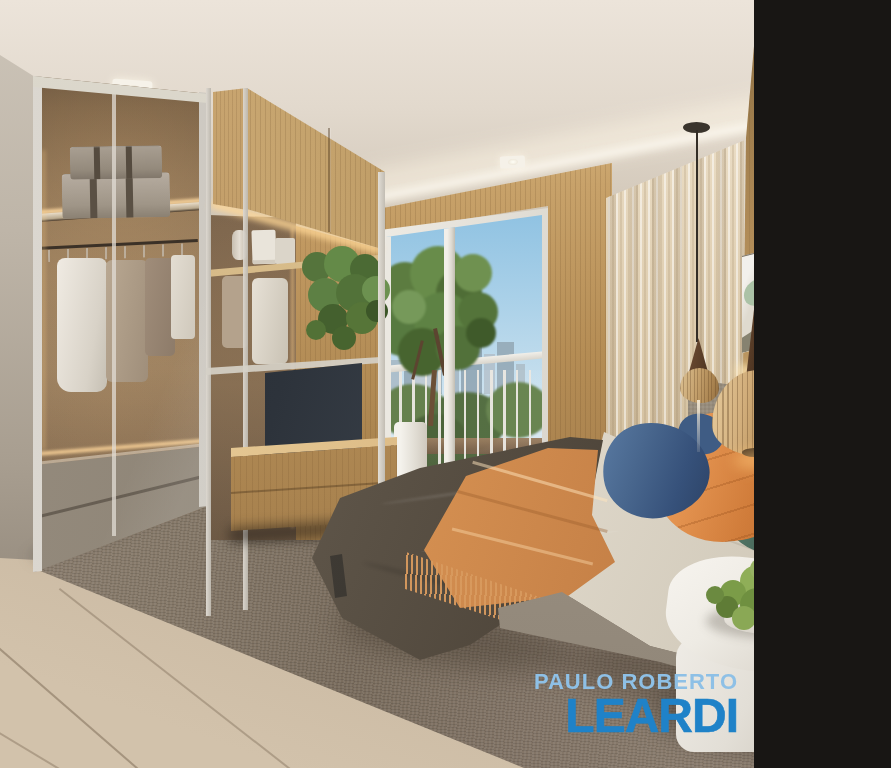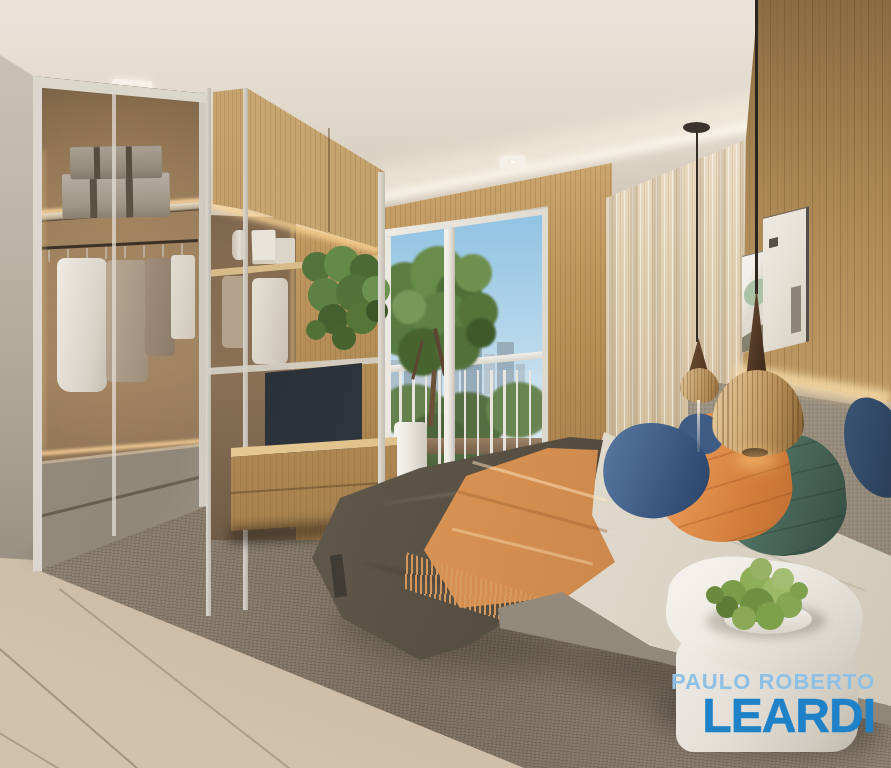--- a/index.html
+++ b/index.html
@@ -1,16 +1,16 @@
 <!DOCTYPE html>
 <html style="--wm1: #8ec0e6; --wm2: #1f82c8;"><head>
 <meta charset="utf-8">
 <style>
   html,body{margin:0;padding:0;background:#181614;}
-  .scene{position:relative;width:891px;height:768px;overflow:hidden;
+  .scene{position:relative;width:754px;height:768px;overflow:hidden;
     font-family:"Liberation Sans",sans-serif;
     background:linear-gradient(180deg,#ece4da 0%,#e2d9cd 14%,#d6ccbe 24%,#c9bfb0 33%,#bdb1a1 44%,#b2a494 58%,#a99b8a 70%);}
   .layer{position:absolute;inset:0;}
   .abs{position:absolute;}
   .lf{position:absolute;border-radius:50%;}
 
   
   #cove-soft{left:366px;top:172px;width:412px;height:28px;transform:rotate(-10.8deg);transform-origin:left center;background:rgba(255,248,232,.55);filter:blur(10px);}
   #cove-line{left:374px;top:194px;width:396px;height:8px;transform:rotate(-10.8deg);transform-origin:left center;background:rgba(255,252,242,.95);filter:blur(4px);}
   #recessed-1{left:112px;top:80px;width:40px;height:19px;background:#f6f2e9;border-radius:3px;transform:rotate(4deg);box-shadow:0 0 10px rgba(255,250,235,.8);}

